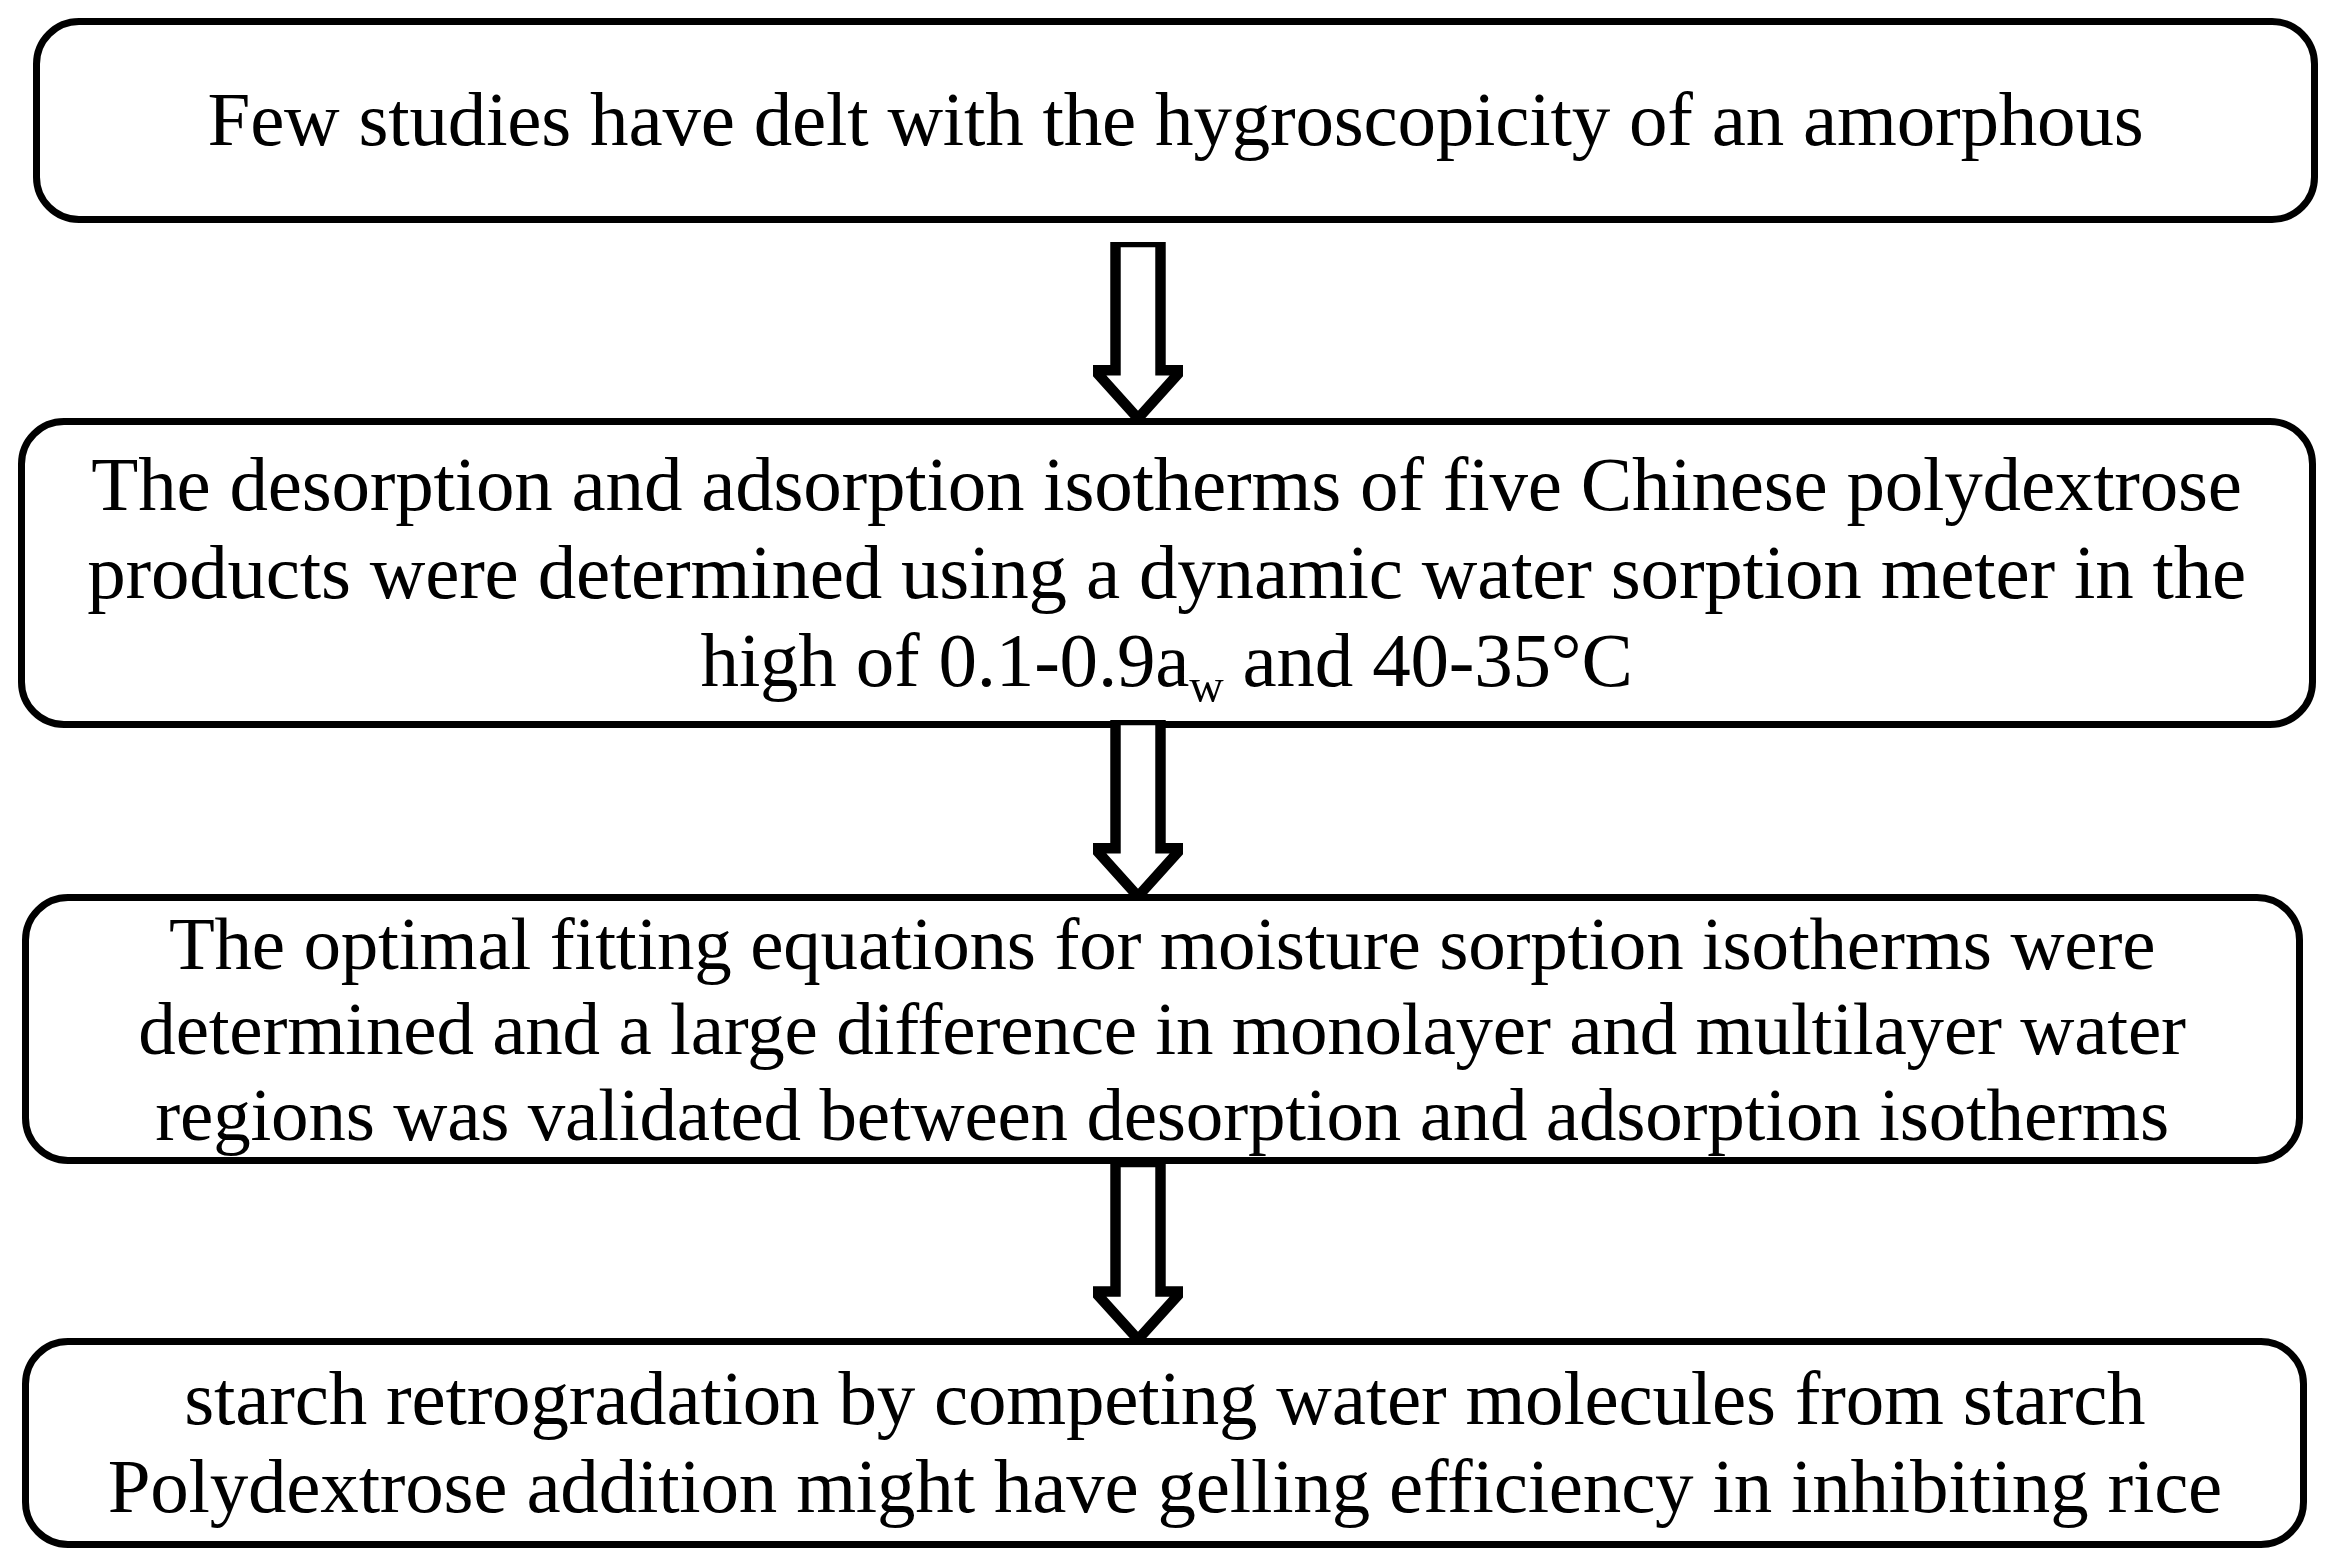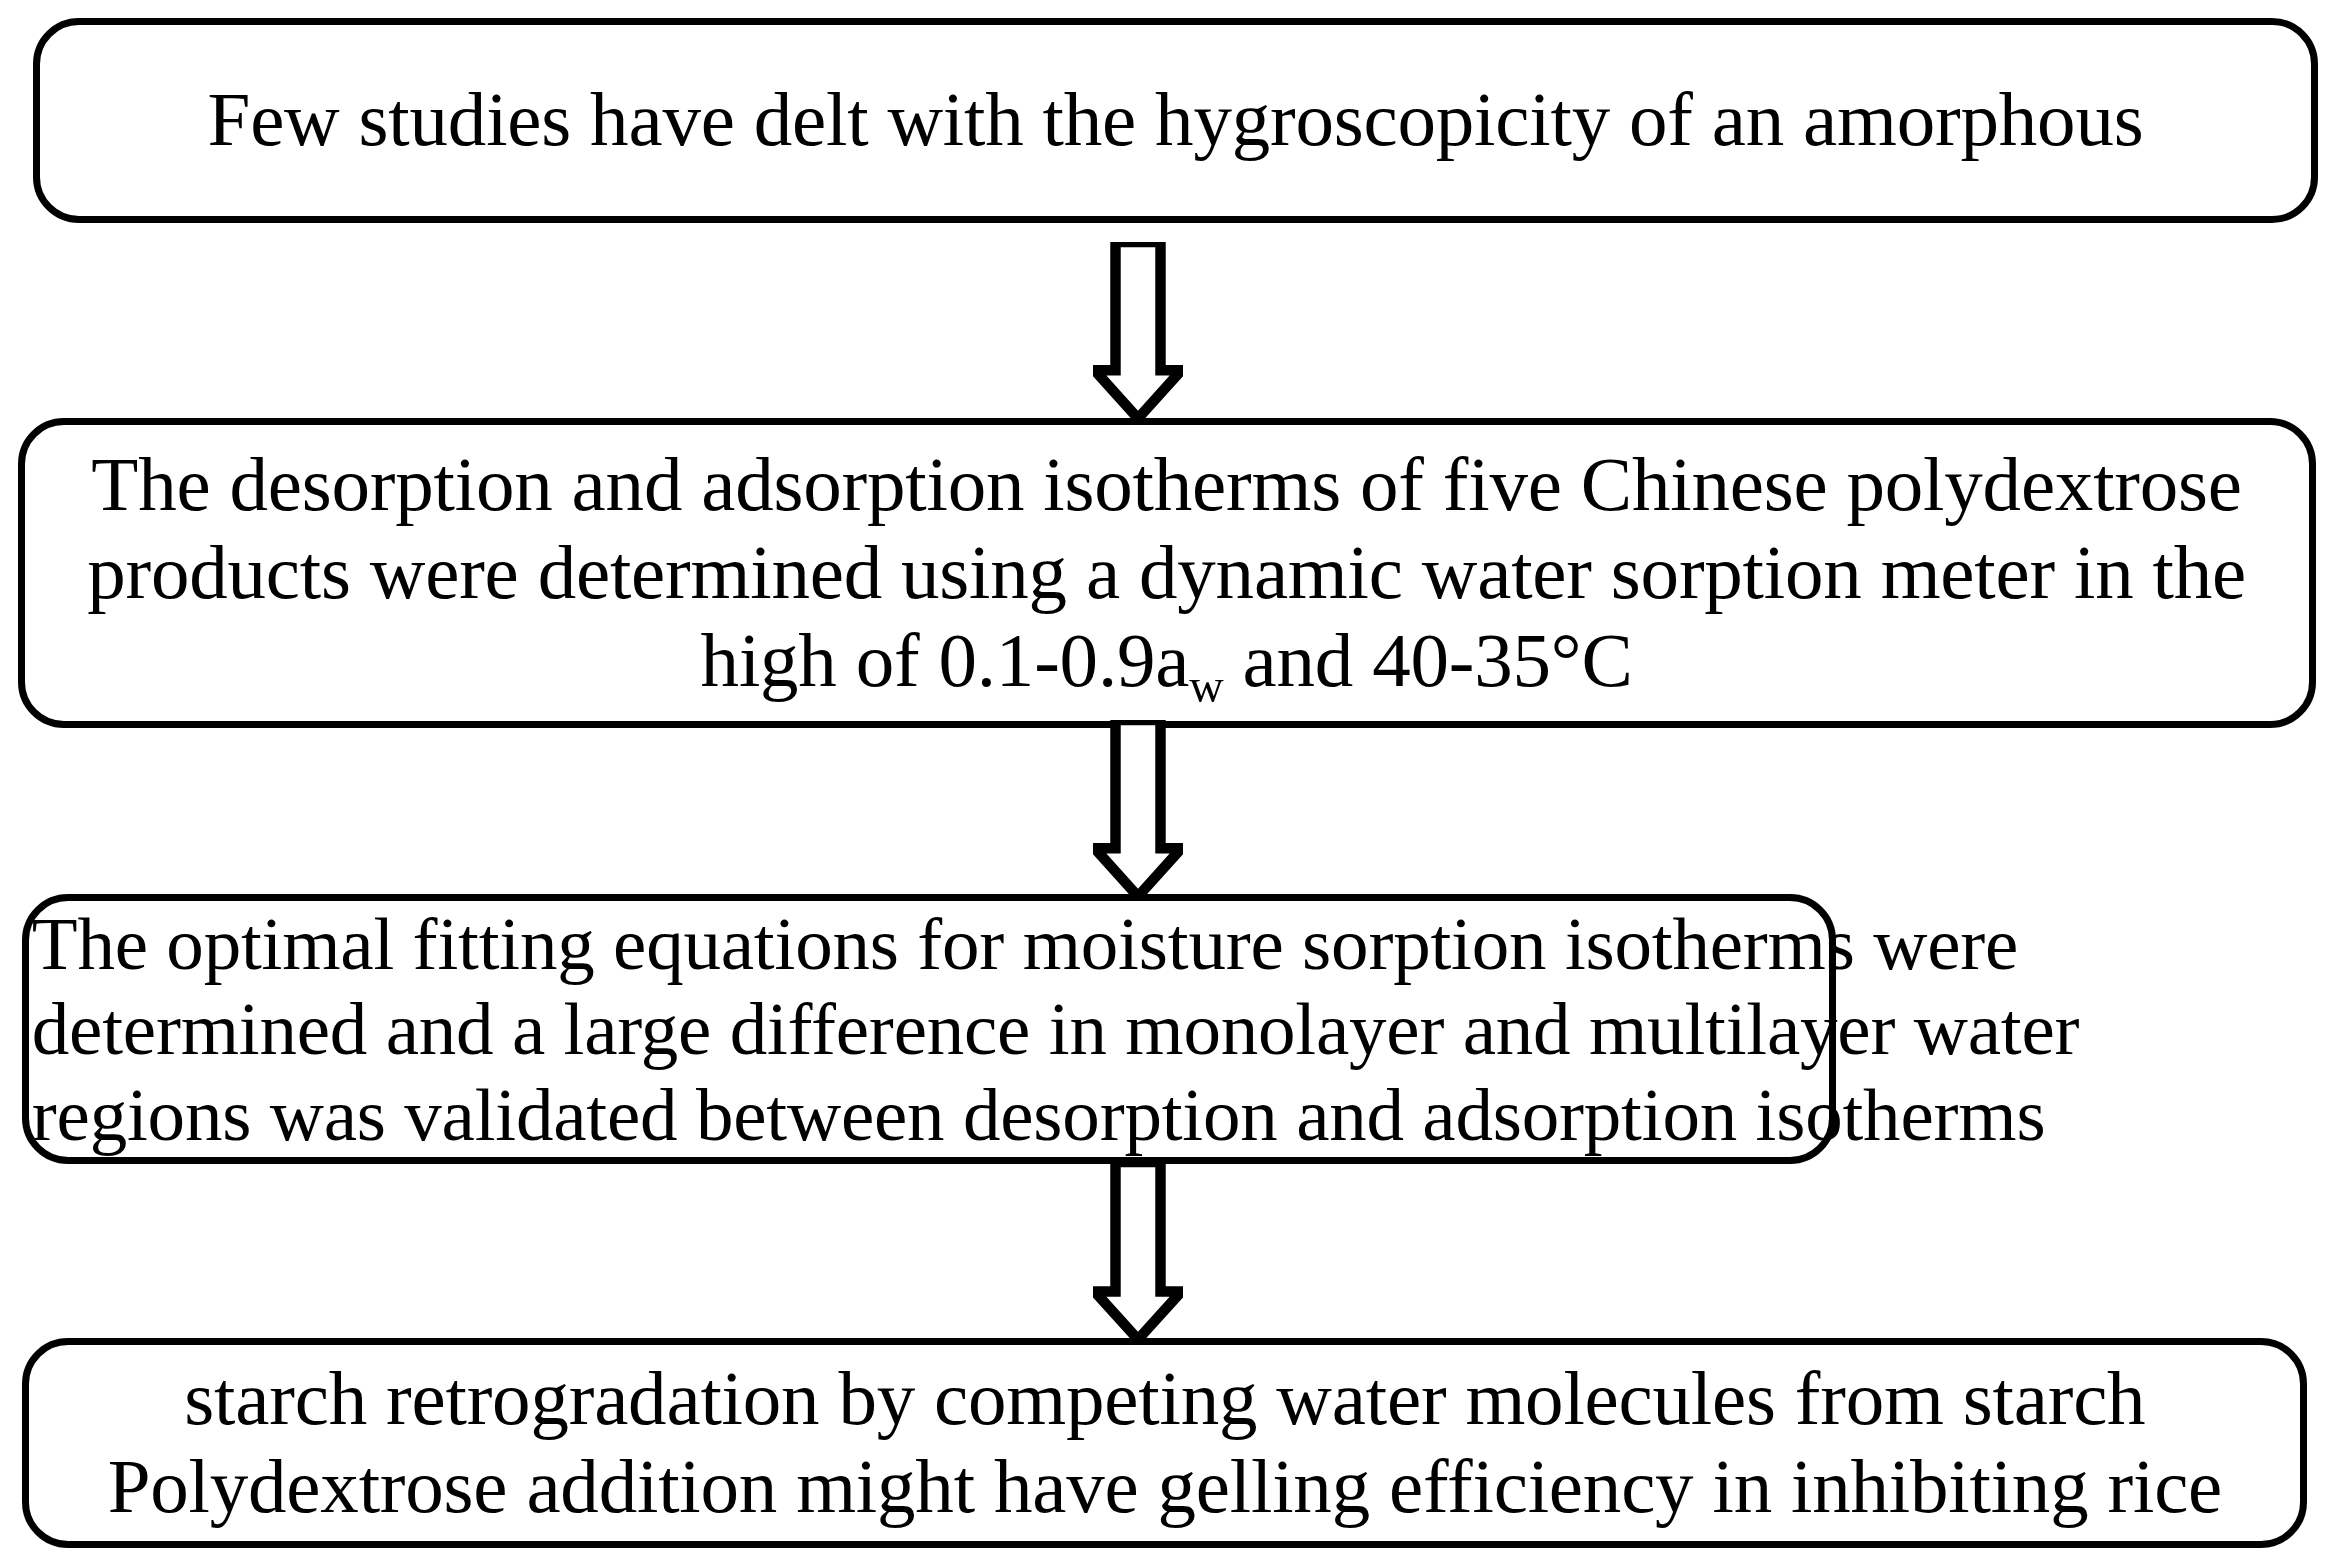--- a/index.html
+++ b/index.html
@@ -47,21 +47,21 @@
   }
   .sub {
     font-size: 0.62em;
     vertical-align: sub;
     line-height: 0;
   }
 
   
   #box-1 { left: 25px;  top: 17.6px;   width: 2285px; height: 205px; margin-left: 8px; }
   #box-2 { left: 17.6px;  top: 418px;  width: 2298px; height: 310px; justify-content: center; }
-  #box-3 { left: 21.6px;  top: 894px; width: 1814px; height: 270px; }
+  #box-3 { left: 21.6px;  top: 894px; width: 2281px; height: 270px; }
   #box-4 { left: 22.4px;  top: 1338px; width: 2285px; height: 210px; }
 
   #box-1 .flow-box-text { font-size: 77px; }
   #box-2 .flow-box-text { font-size: 77px; }
   #box-3 .flow-box-text { font-size: 75px; }
   #box-4 .flow-box-text { font-size: 77px; }
 
   
   .flow-arrow {
     position: absolute;

